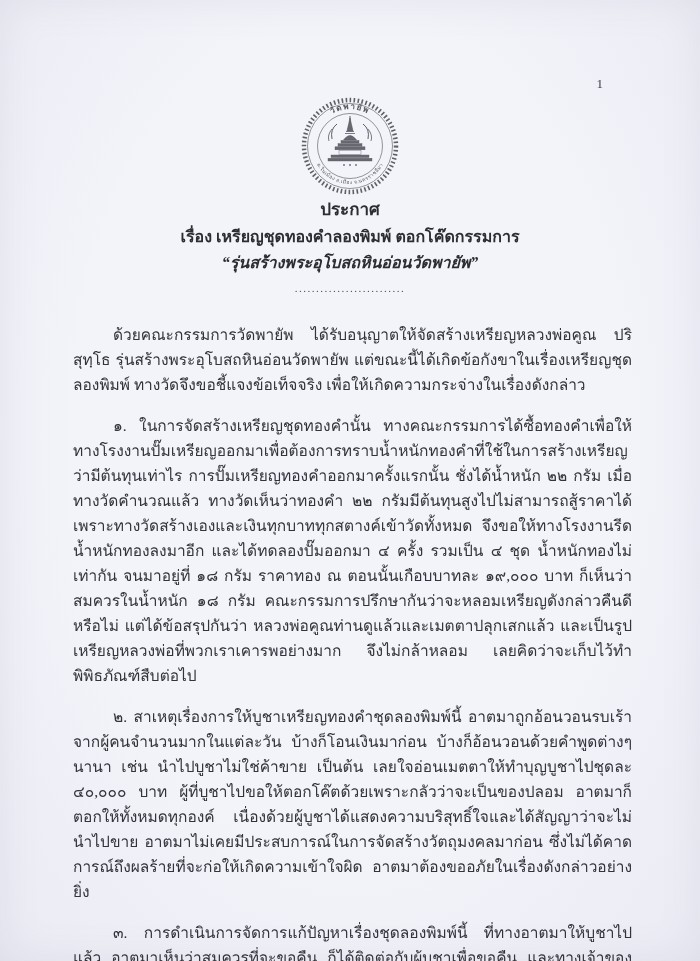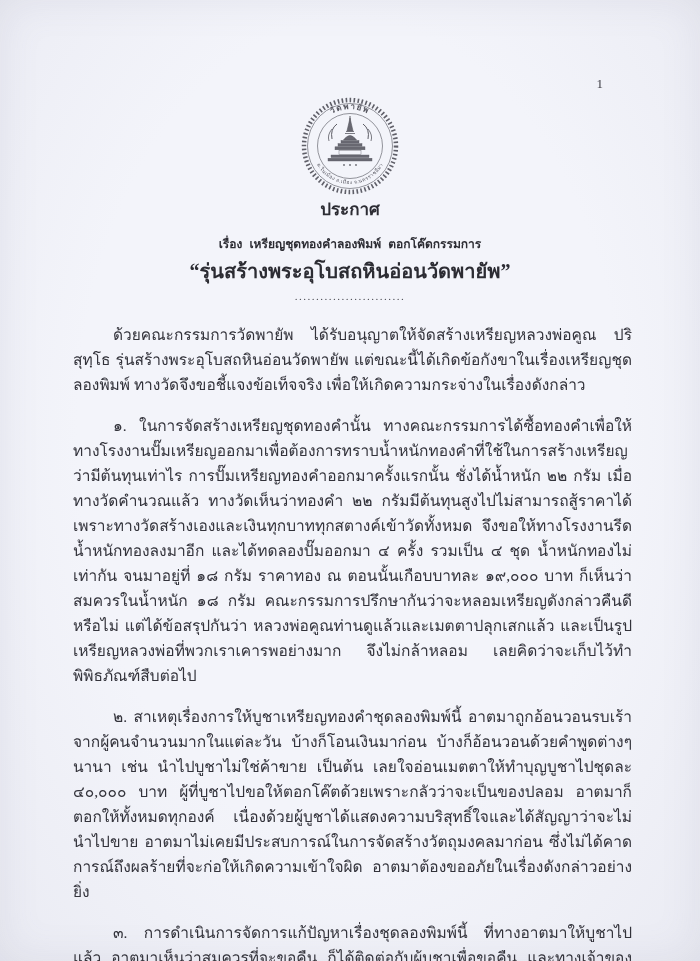--- a/index.html
+++ b/index.html
@@ -44,30 +44,30 @@
     width: 100%;
     text-align: center;
     color: #2c2c33;
   }
   .header .title {
     font-size: 17px;
     font-weight: bold;
     line-height: 24px;
   }
   .header .subject {
-    font-size: 12px;
+    font-size: 16px;
     font-weight: bold;
     line-height: 26px;
-    margin-top: 10px;
-    font-family: Liberation Mono, monospace;
+    margin-top: 2px;
   }
   .header .subtitle {
-    font-size: 20px;
+    font-size: 16px;
     font-weight: bold;
     line-height: 26px;
+    font-style: italic;
   }
   .header .divider {
     margin-top: 6px;
     font-size: 11px;
     letter-spacing: 1.5px;
     color: #4a4a52;
     line-height: 12px;
   }
   .body-text {
     position: absolute;

